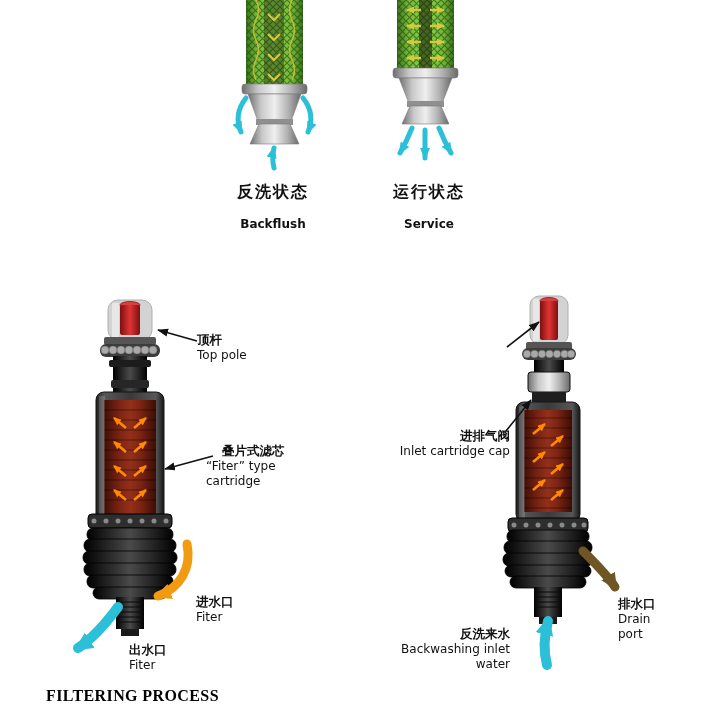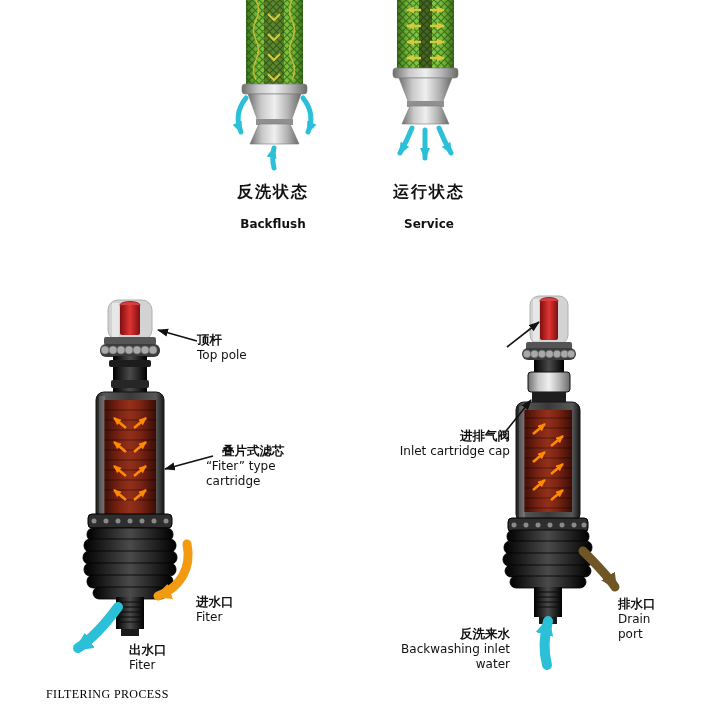--- a/index.html
+++ b/index.html
@@ -21,22 +21,22 @@
   .thread{stroke:#0a0a0a;stroke-width:1.2;fill:none;}
 
   
   .state{position:absolute;text-align:center;z-index:2;}
   .state-cn{font-size:16px;font-weight:bold;letter-spacing:2px;}
   .state-en{font-size:12px;font-weight:600;margin-top:14px;}
   .callout-label{position:absolute;line-height:1.25;z-index:2;}
   .cl-cn{font-weight:bold;font-size:12.5px;margin-top:14px;}
   .cl-en{font-size:12px;}
   .indent-cn{padding-left:16px;}
-  .caption{position:absolute;font-family:"Liberation Serif",serif;font-size:12px;
-           letter-spacing:.4px;color:#000;z-index:2;white-space:nowrap;}
+  .caption{position:absolute;font-family:"Liberation Serif",serif;font-size:16px;
+           letter-spacing:.4px;color:#000;z-index:2;white-space:nowrap;font-weight:bold;}
 </style>
 </head>
 <body>
 
 <div class="page">
 
   <svg class="illustration" width="726" height="719" viewBox="0 0 726 719">
     <defs>
       <linearGradient id="greenCyl" x1="0" y1="0" x2="1" y2="0">
         <stop offset="0" stop-color="#39701c"></stop>

